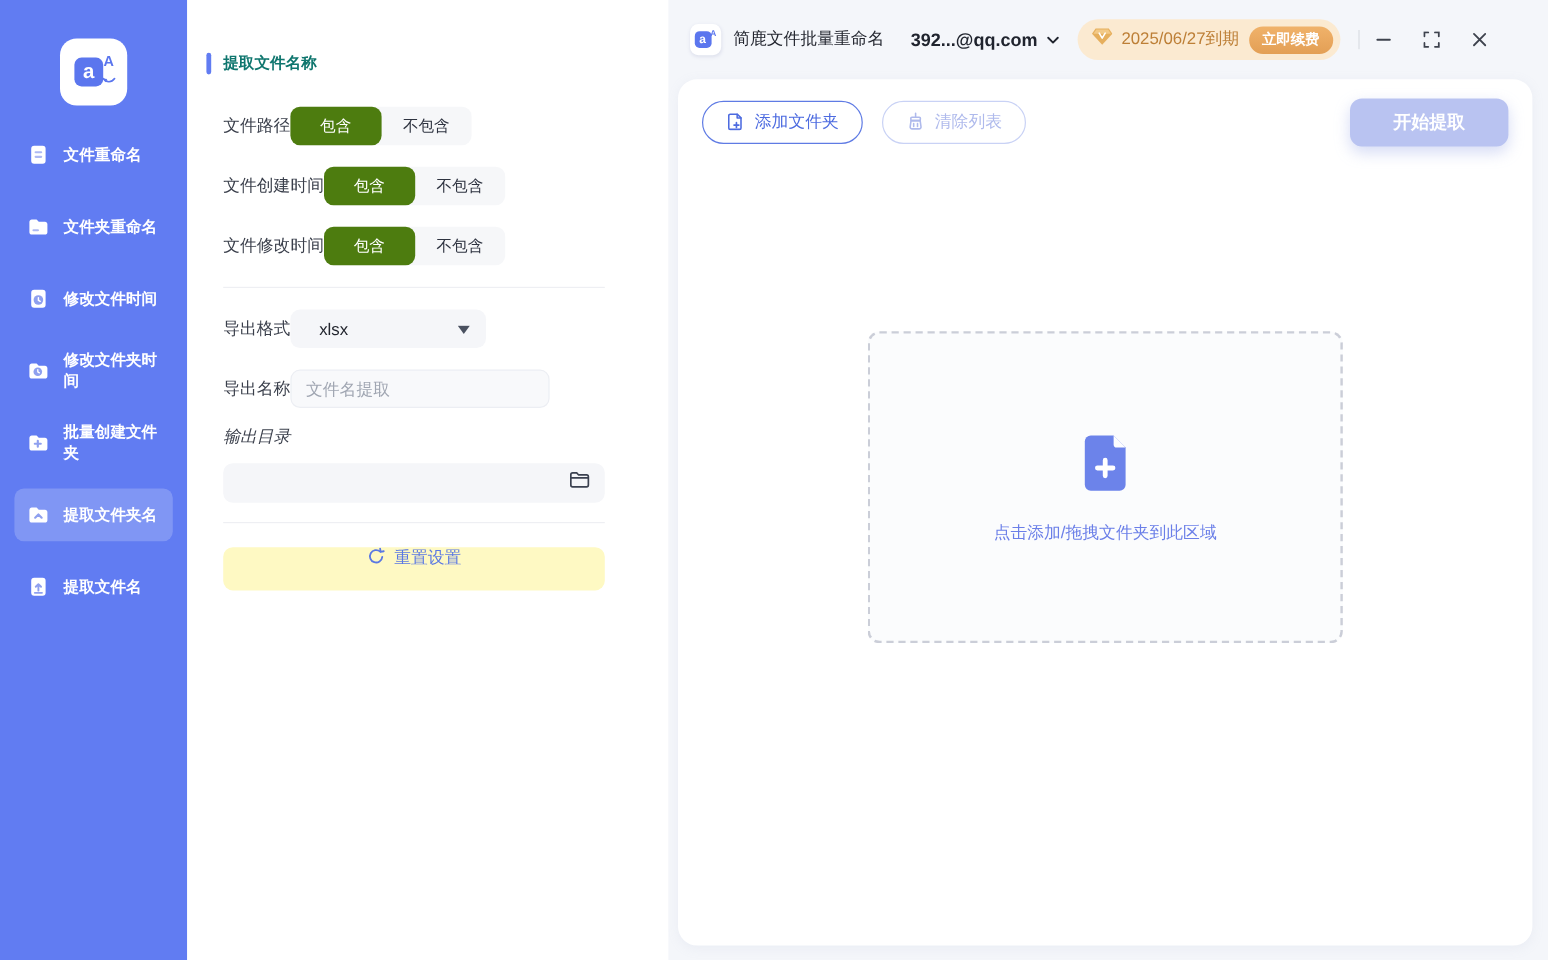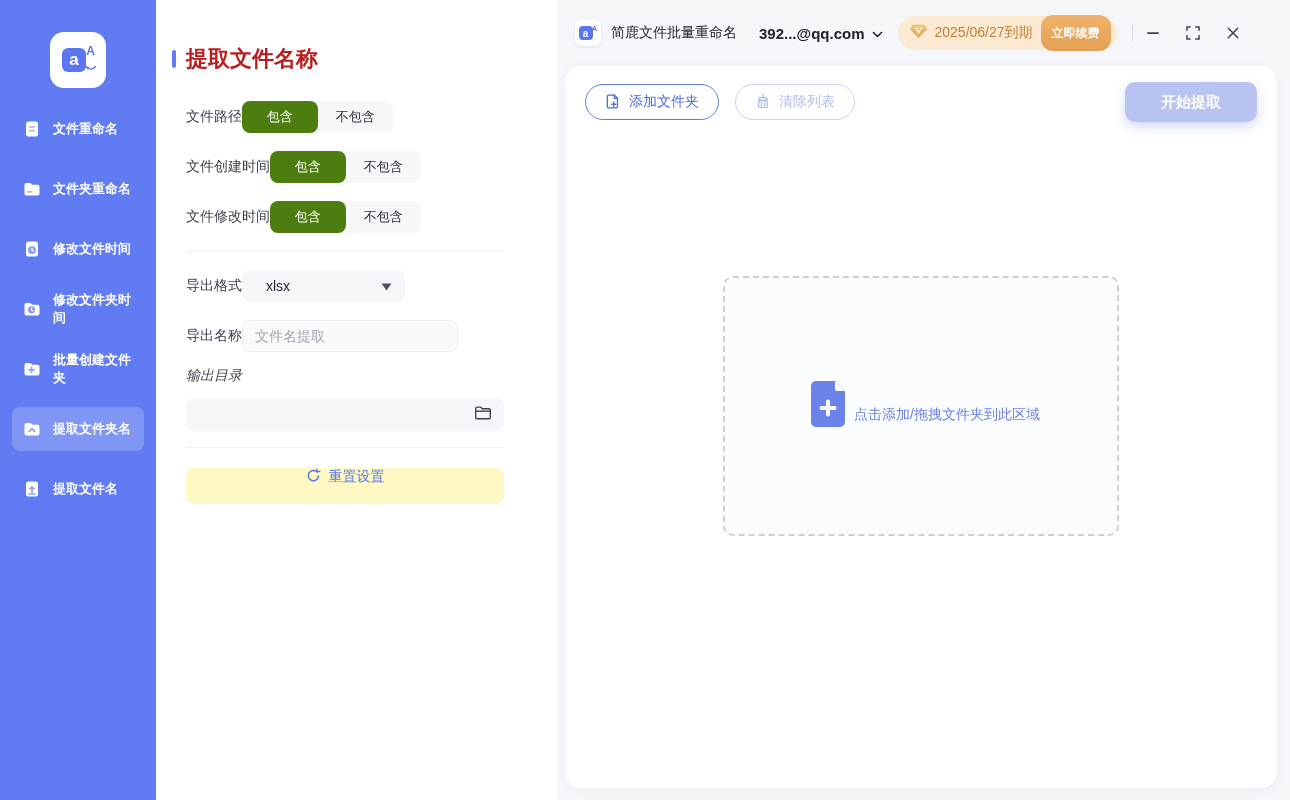--- a/index.html
+++ b/index.html
@@ -31,21 +31,21 @@
     display:flex; align-items:center; gap:11px; padding:0 10px;
     color:#fff; font-size:13px; font-weight:bold; cursor:pointer;
   }
   .nav-item.active { background:rgba(255,255,255,0.2); }
   .nav-item .nicon { width:20px; height:20px; flex:none; display:flex; }
 
   
   .settings { width:401px; flex:none; background:#fff; padding-top:44px; }
   .panel-title { display:flex; align-items:center; gap:10px; margin-left:16px; }
   .panel-title .bar { width:4px; height:18px; border-radius:2px; background:#617CF2; }
-  .panel-title h1 { font-size:22px; color:#b91c1c; font-weight:bold; }
+  .panel-title h1 { font-size:13px; color:#0f766e; font-weight:bold; }
   .form { margin:27px 0 0 30px; width:318px; }
   .frow { display:flex; align-items:center; justify-content:flex-start; height:32px; margin-bottom:18px; }
   .flabel { font-size:14px; color:#3A3F4B; }
   .toggle { display:flex; width:151px; height:32px; background:#F6F7F9; border-radius:8px; }
   .tseg {
     flex:1; display:flex; align-items:center; justify-content:center;
     font-size:13px; color:#2E3340; border-radius:8px; cursor:pointer;
   }
   .tseg.on { background:#4d7c0f; color:#fff; }
   .divline { border:none; border-top:1px solid #EEEFF3; margin:17px 0 18px; }
@@ -93,21 +93,21 @@
   .mini-A { position:absolute; right:4px; top:5px; color:#5B76EE; font-size:7px; font-weight:bold; }
   .app-name { font-size:14px; color:#23262F; margin-left:10px; white-space:nowrap; }
   .account { margin-left:22px; display:flex; align-items:center; gap:7px; cursor:pointer; }
   .account-text { font-size:15px; font-weight:bold; color:#20242E; }
   .license {
     margin-left:15px; height:34px; background:#FBEAD1; border-radius:17px;
     display:flex; align-items:center; gap:8px; padding:0 6px 0 12px;
   }
   .expiry { font-size:14px; color:#BD7F36; }
   .renew {
-    height:36px; padding:0 11px; border:none; border-radius:12px;
+    height:23px; padding:0 11px; border:none; border-radius:12px;
     background:linear-gradient(180deg,#F0B26A,#E39F55); color:#fff;
     font-size:12px; font-weight:bold; display:flex; align-items:center; cursor:pointer;
     font-family:Liberation Sans, sans-serif;
   }
   .tb-divider { width:1px; height:16px; background:#D9DCE3; margin-left:15px; }
   .win-btn {
     width:40px; height:30px; border:none; background:transparent;
     display:flex; align-items:center; justify-content:center; cursor:pointer;
   }
 
@@ -125,21 +125,21 @@
   .start-btn {
     position:absolute; top:16px; right:20px; width:132px; height:40px;
     background:#B9C3F1; border:none; border-radius:10px; color:#fff;
     font-size:15px; font-weight:bold; cursor:default;
     box-shadow:0 5px 12px rgba(150,165,230,.4);
     font-family:"Liberation Sans","DejaVu Sans",sans-serif;
   }
   .dropzone {
     width:396px; height:260px; margin:156px auto 0;
     border:2px dashed #CBCED8; border-radius:10px; background:#FBFCFD;
-    display:flex; align-items:center; justify-content:center;
+    display:flex; flex-direction:column; align-items:center; justify-content:center;
     cursor:pointer;
   }
   .dz-hint { margin-top:18px; font-size:14px; color:#6B7FE8; }
 </style>
 </head>
 <body>
 
 <div class="app">
 
   <aside class="sidebar">

